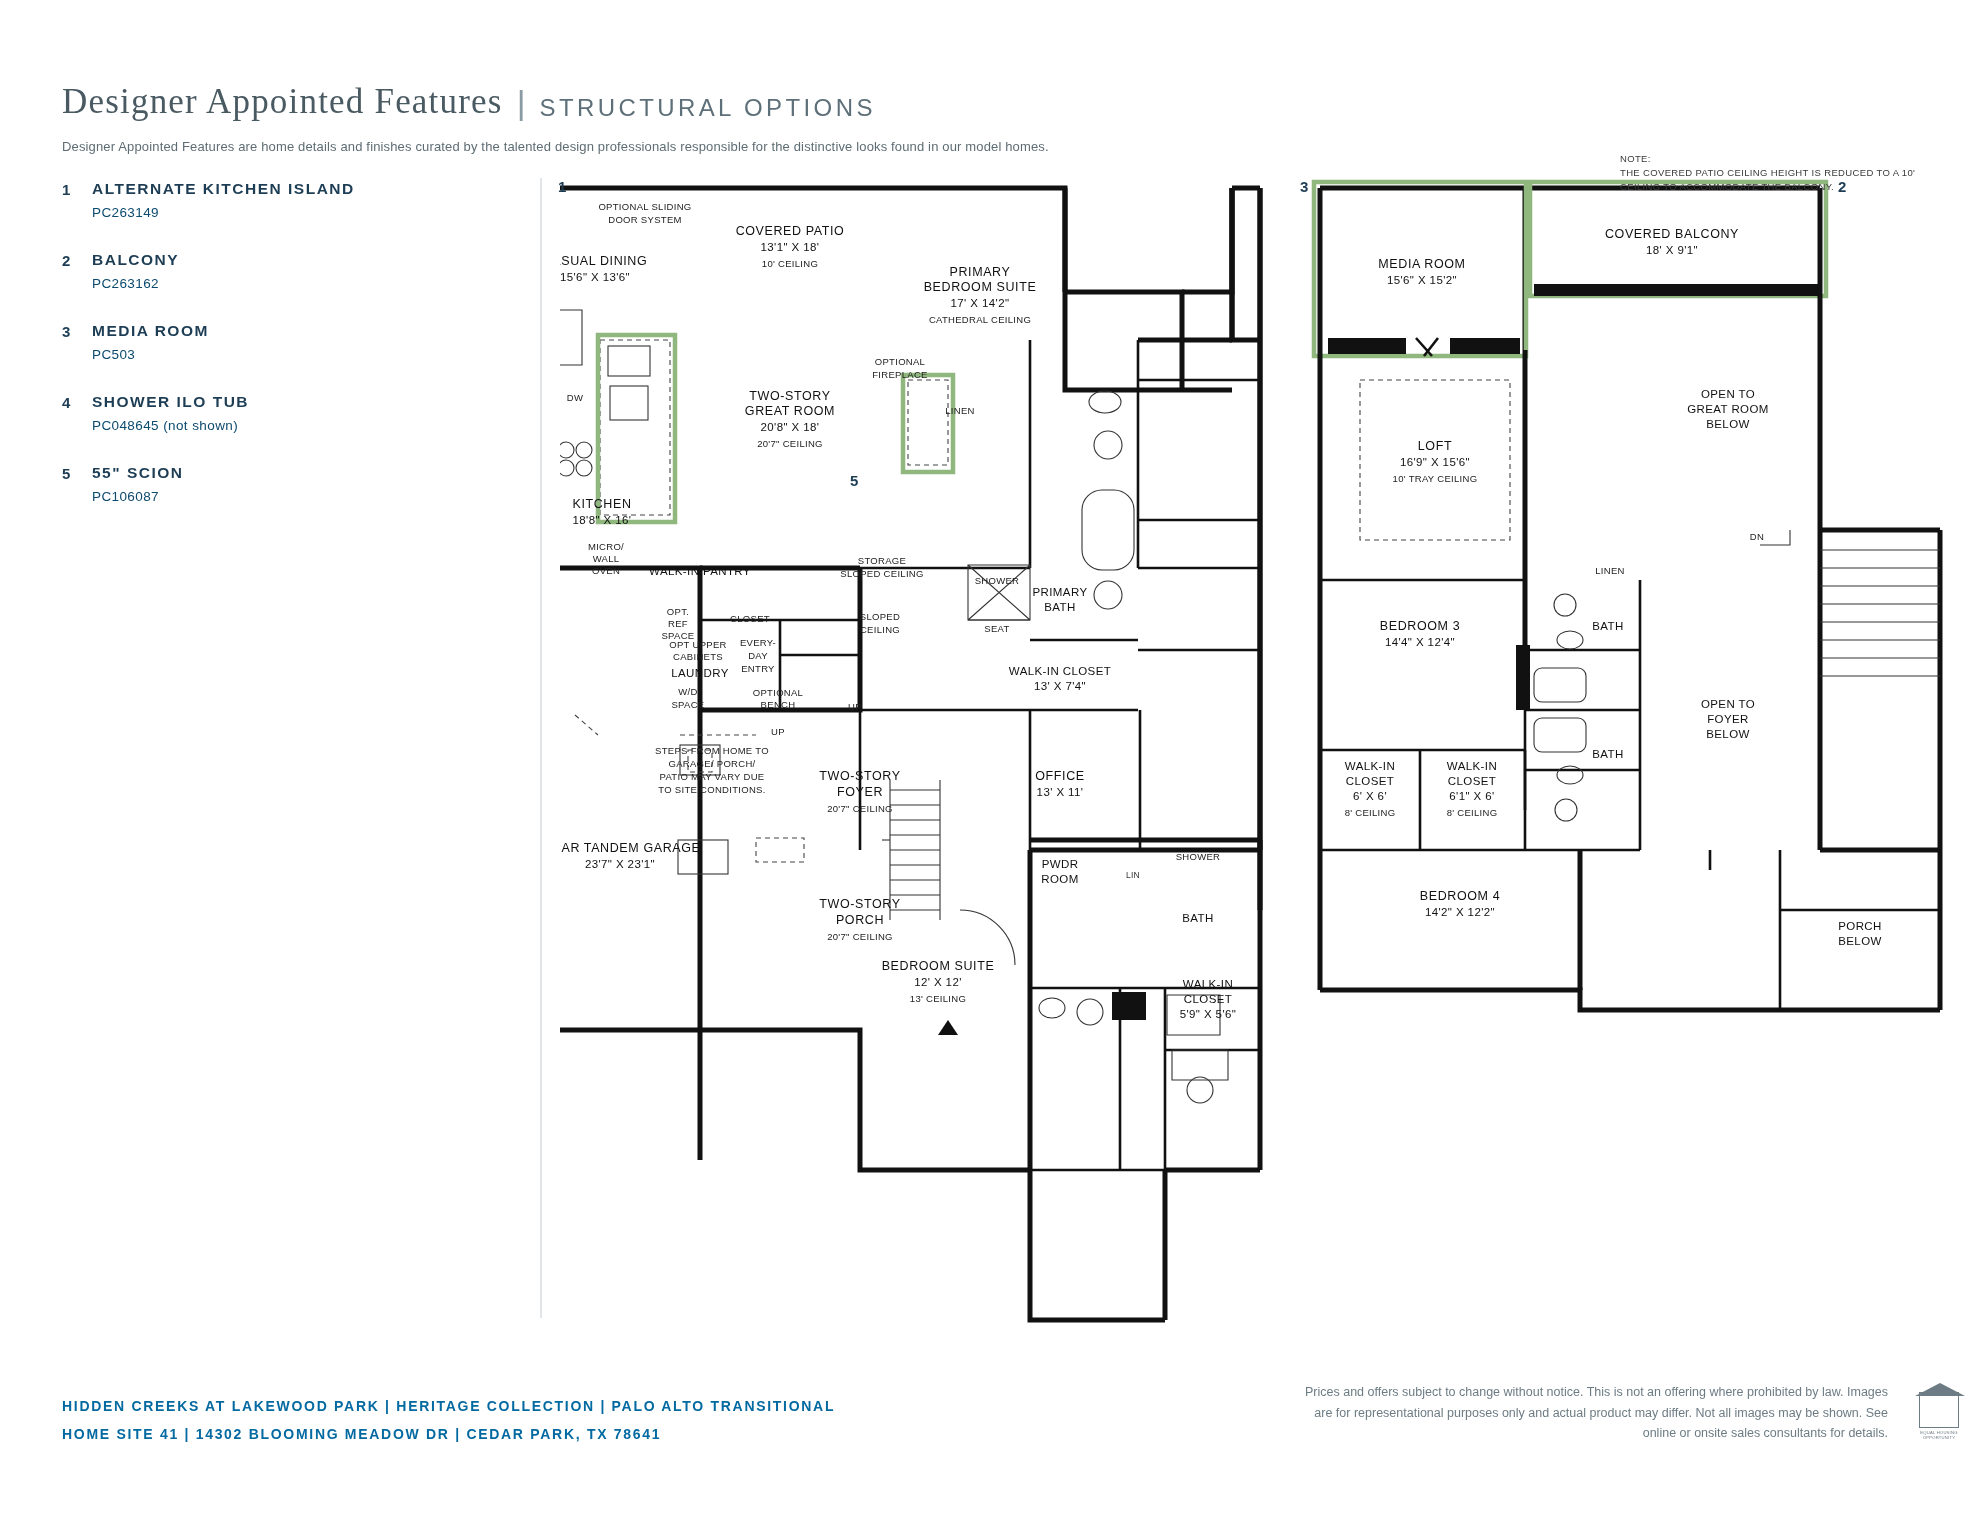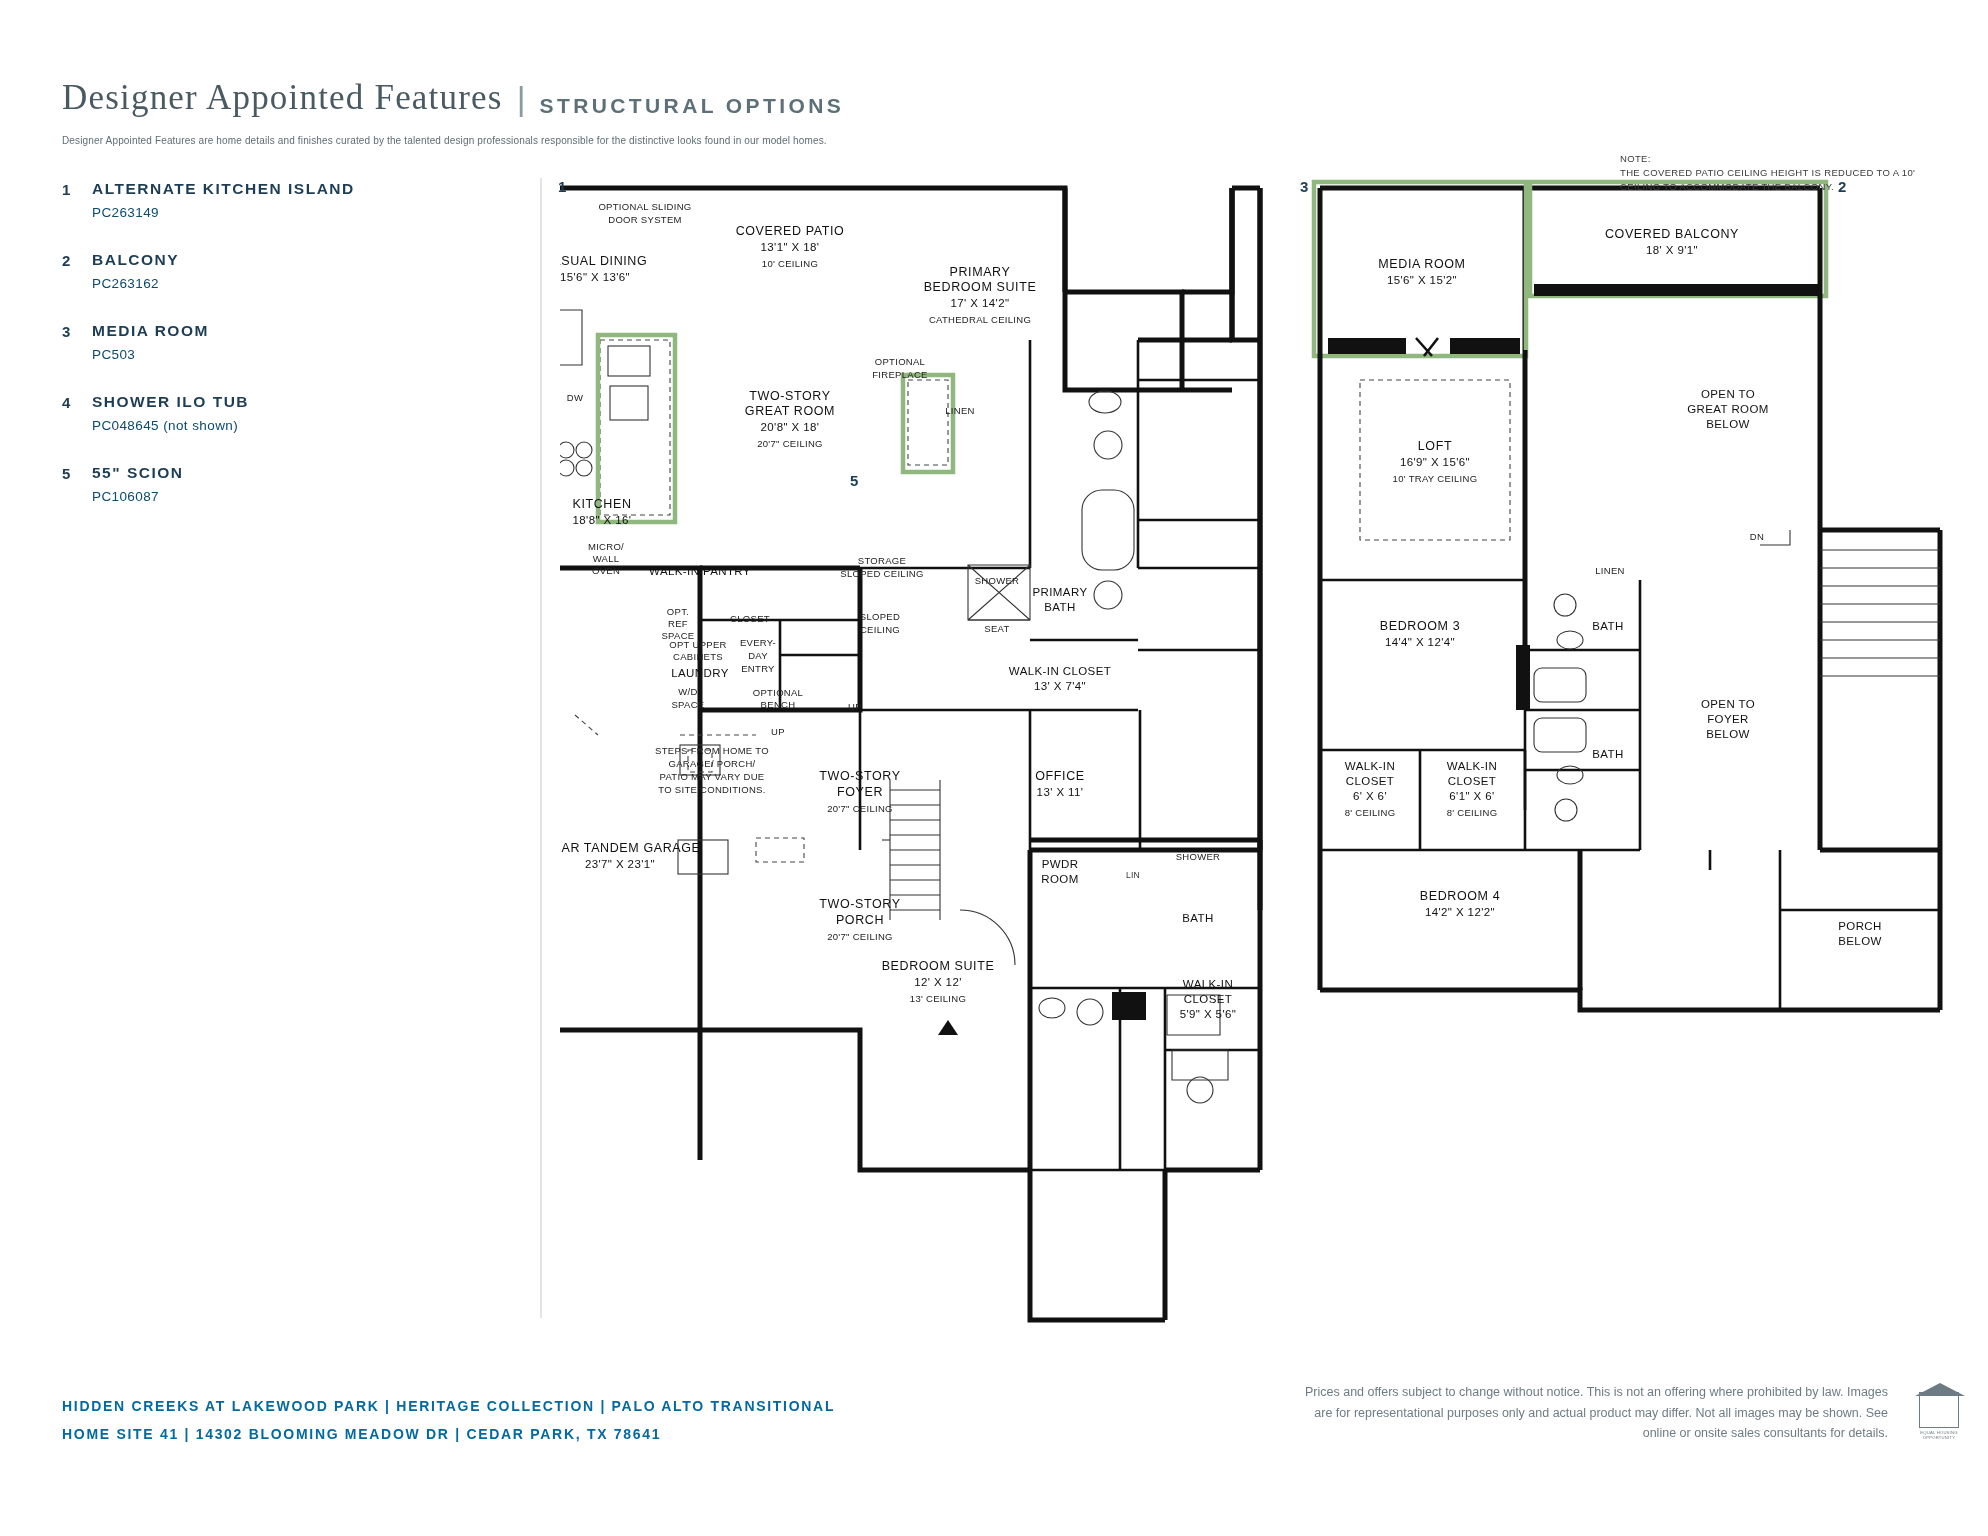--- a/index.html
+++ b/index.html
@@ -18,29 +18,29 @@
   .title-line { display:flex; align-items:flex-end; gap:14px; }
   .title-main {
     font-family:"Liberation Serif", serif;
     font-size:35px;
     letter-spacing:1.2px;
     color:#4a5a62;
     font-weight:400;
   }
   .title-sep { font-size:34px; color:#8a9aa2; font-weight:300; }
   .title-sub {
-    font-size:21px;
+    font-size:24px;
     letter-spacing:3.4px;
     color:#5d6f78;
-    font-weight:700;
+    font-weight:400;
     margin-top:36px;
   }
   .subtitle {
     margin-top:17px;
-    font-size:10px;
+    font-size:13px;
     color:#5e6d74;
     letter-spacing:0.15px;
   }
 
   
   .legend { position:absolute; left:62px; top:180px; width:420px; }
   .legend-item { margin-bottom:31px; display:flex; align-items:flex-start; }
   .legend-num {
     width:30px;
     font-size:15px;

